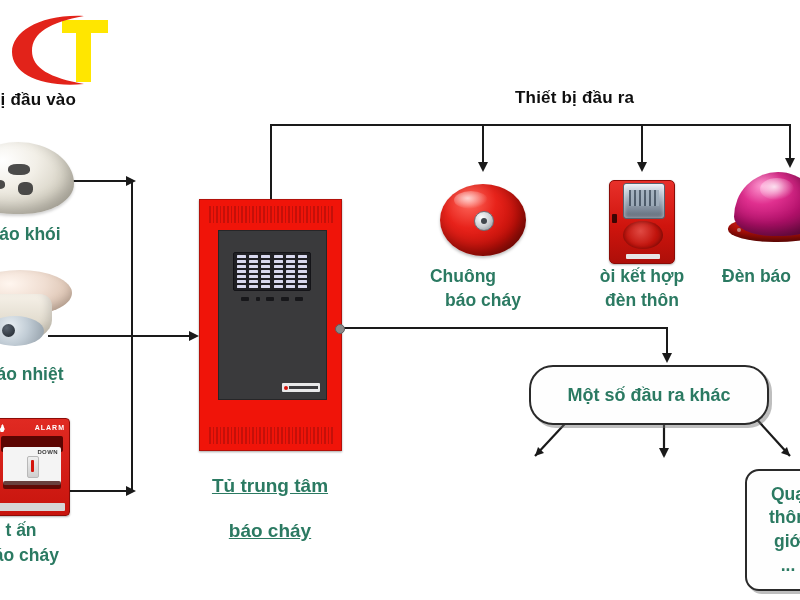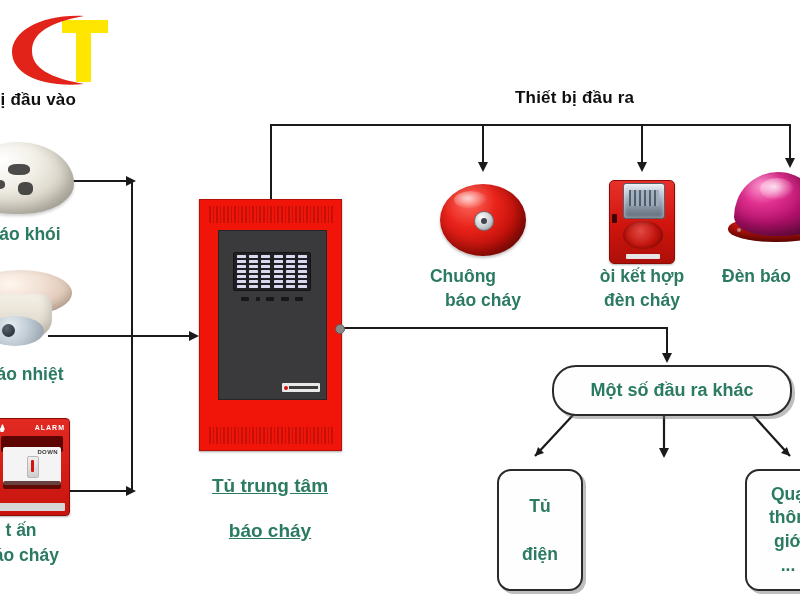--- a/index.html
+++ b/index.html
@@ -212,21 +212,21 @@
     box-shadow:inset 0 -3px 7px rgba(0,0,0,.35);
   }
   .beacon-screw{position:absolute;left:9px;top:56px;width:4px;height:4px;border-radius:50%;background:#cfcfcf;opacity:.6;}
 
   
   .fbox{
     position:absolute;background:#fefefe;border:2.2px solid #2a2a2a;
     box-shadow:3px 3px 0 rgba(110,110,110,.45);
     display:flex;align-items:center;justify-content:center;box-sizing:border-box;
   }
-  #box-other{left:552px;top:365px;width:240px;height:51px;border-radius:24px;}
+  #box-other{left:529px;top:365px;width:240px;height:60px;border-radius:24px;}
   #box-other .label-teal{font-size:18px;}
   #box-tu{left:497px;top:469px;width:86px;height:122px;border-radius:14px;}
   #box-thang{left:621px;top:469px;width:86px;height:122px;border-radius:14px;}
   #box-quat{left:745px;top:469px;width:86px;height:122px;border-radius:14px;}
   #box-quat .label-teal{line-height:1.35;}
 </style>
 </head>
 <body>
 
 <div class="stage">
@@ -404,41 +404,35 @@
 
   <div class="abs" id="horn">
     <div class="horn-body">
       <div class="horn-tab"></div>
       <div class="horn-lens"></div>
       <div class="horn-grille"></div>
       <div class="horn-foot"></div>
     </div>
   </div>
   <div class="abs label-teal" style="left:572px;top:264px;width:140px;">òi kết hợp</div>
-  <div class="abs label-teal" style="left:572px;top:288px;width:140px;">đèn cháy</div>
+  <div class="abs label-teal" style="left:572px;top:288px;width:140px;">đèn thôn</div>
 
   <div class="abs" id="beacon">
     <div class="beacon-base"></div>
     <div class="beacon-dome">
       <div class="beacon-gloss"></div>
     </div>
     <div class="beacon-screw"></div>
   </div>
   <div class="abs label-teal" style="left:722px;top:264px;width:150px;text-align:left;">Đèn báo</div>
 
   <div class="fbox" id="box-other">
     <span class="label-teal">Một số đầu ra khác</span>
   </div>
 
-  <div class="fbox" id="box-tu">
-    <span class="label-teal">
-      <span>Tủ</span><br><br>
-      <span>điện</span>
-    </span>
-  </div>
 
 
   <div class="fbox" id="box-quat">
     <span class="label-teal">
       <span>Quạ</span><br>
       <span>thôn</span><br>
       <span>giớ</span><br>
       <span>...</span>
     </span>
   </div>

